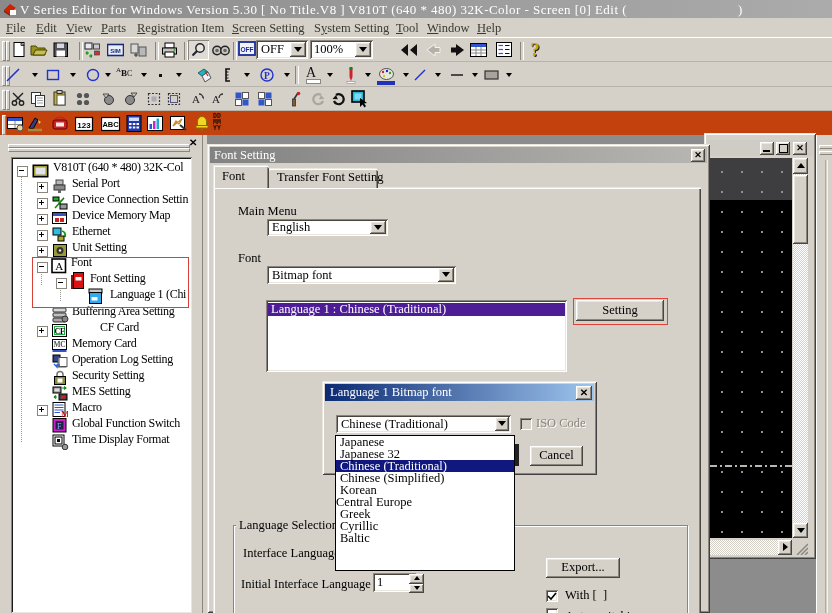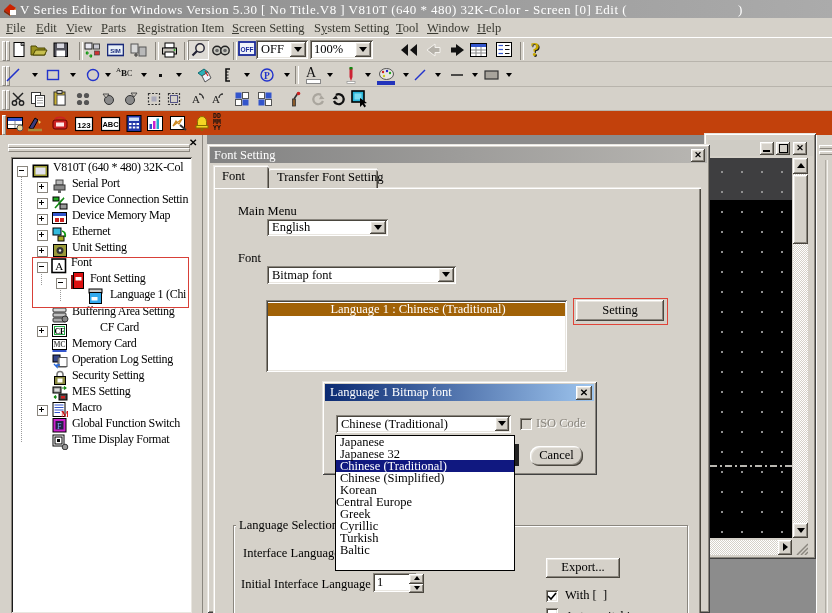--- a/index.html
+++ b/index.html
@@ -645,21 +645,21 @@
   <div class="a" style="left:31px;top:107px;font-size:12.5px;">Font</div>
 
   <div class="sunk a" style="left:60px;top:122px;width:189px;height:18px;">
     <div class="a" style="left:5px;top:2px;font-size:12.5px;">Bitmap font</div>
     <div class="dd a" style="left:171px;top:2px;width:16px;height:14px;">
         <div class="arr" style="margin:4px auto 0;"></div>
       </div>
   </div>
 
   <div class="sunk a" style="left:59px;top:156px;width:301px;height:72px;">
-    <div class="a" style="left:2px;top:3px;width:297px;height:13px;background:#a16207;color:#fff;font-size:12.5px;line-height:13px;text-align:center;"><span style="margin-left:3px;">Language 1 : Chinese (Traditional)</span></div>
+    <div class="a" style="left:2px;top:3px;width:297px;height:13px;background:#4c1d95;color:#fff;font-size:12.5px;line-height:13px;"><span style="margin-left:3px;">Language 1 : Chinese (Traditional)</span></div>
   </div>
 
   <div class="a" style="left:366px;top:154px;width:93px;height:25px;border:1px solid #e04438;"></div>
   <div class="btn a" style="left:369px;top:156px;width:88px;height:21px;text-align:center;font-size:12.5px;line-height:20px;">Setting</div>
 
   <div class="a" style="left:26px;top:381px;width:453px;height:88px;border:1px solid #8a867e;box-shadow:1px 1px 0 #fff, inset 1px 1px 0 #fff;"></div>
   <div class="a" style="left:29px;top:374px;background:#d5d1c9;padding:0 3px;font-size:12.5px;">Language Selection</div>
   <div class="a" style="left:36px;top:402px;font-size:12.5px;">Interface Language</div>
   <div class="a" style="left:34px;top:433px;font-size:12.5px;">Initial Interface Language</div>
 
@@ -696,27 +696,26 @@
     <div class="dd a" style="left:159px;top:2px;width:14px;height:14px;">
         <div class="arr" style="margin:4px auto 0;"></div>
       </div>
   </div>
 
   <div class="a" style="left:198px;top:37px;width:12px;height:12px;background:#d5d1c9;box-shadow:inset 1px 1px 0 #8a867e, inset -1px -1px 0 #fff, inset 2px 2px 0 #4a463e;"></div>
   <div class="a" style="left:214px;top:35px;font-size:12.5px;color:#8a867e;text-shadow:1px 1px 0 #fff;">ISO Code</div>
 
   <div class="a" style="left:193px;top:63px;width:3.5px;height:22px;background:#222;"></div>
 
-  <div class="btn a" style="left:208px;top:65px;width:53px;height:20px;text-align:center;font-size:12.5px;line-height:19px;border-radius:9px;">Cancel</div>
+  <div class="btn a" style="left:208px;top:65px;width:53px;height:20px;text-align:center;font-size:12.5px;line-height:19px;">Cancel</div>
 </div>
 
 <div class="a" id="ddlist" style="left:335px;top:435px;width:178px;height:134px;background:#fff;border:1px solid #000;font-size:12.5px;line-height:12px;">
   <div style="height:12px;padding-left:4px;">Japanese</div>
   <div style="height:12px;padding-left:4px;">Japanese 32</div>
   <div style="height:12px;padding-left:4px;background:#101880;color:#fff;">Chinese (Traditional)</div>
   <div style="height:12px;padding-left:4px;">Chinese (Simplified)</div>
   <div style="height:12px;padding-left:4px;">Korean</div>
   <div style="height:12px;padding-left:0;">Central Europe</div>
   <div style="height:12px;padding-left:4px;">Greek</div>
   <div style="height:12px;padding-left:4px;">Cyrillic</div>
-  <div style="height:12px;padding-left:4px;">Turkish</div>
   <div style="height:12px;padding-left:4px;">Baltic</div>
 </div>
 
 </body></html>

